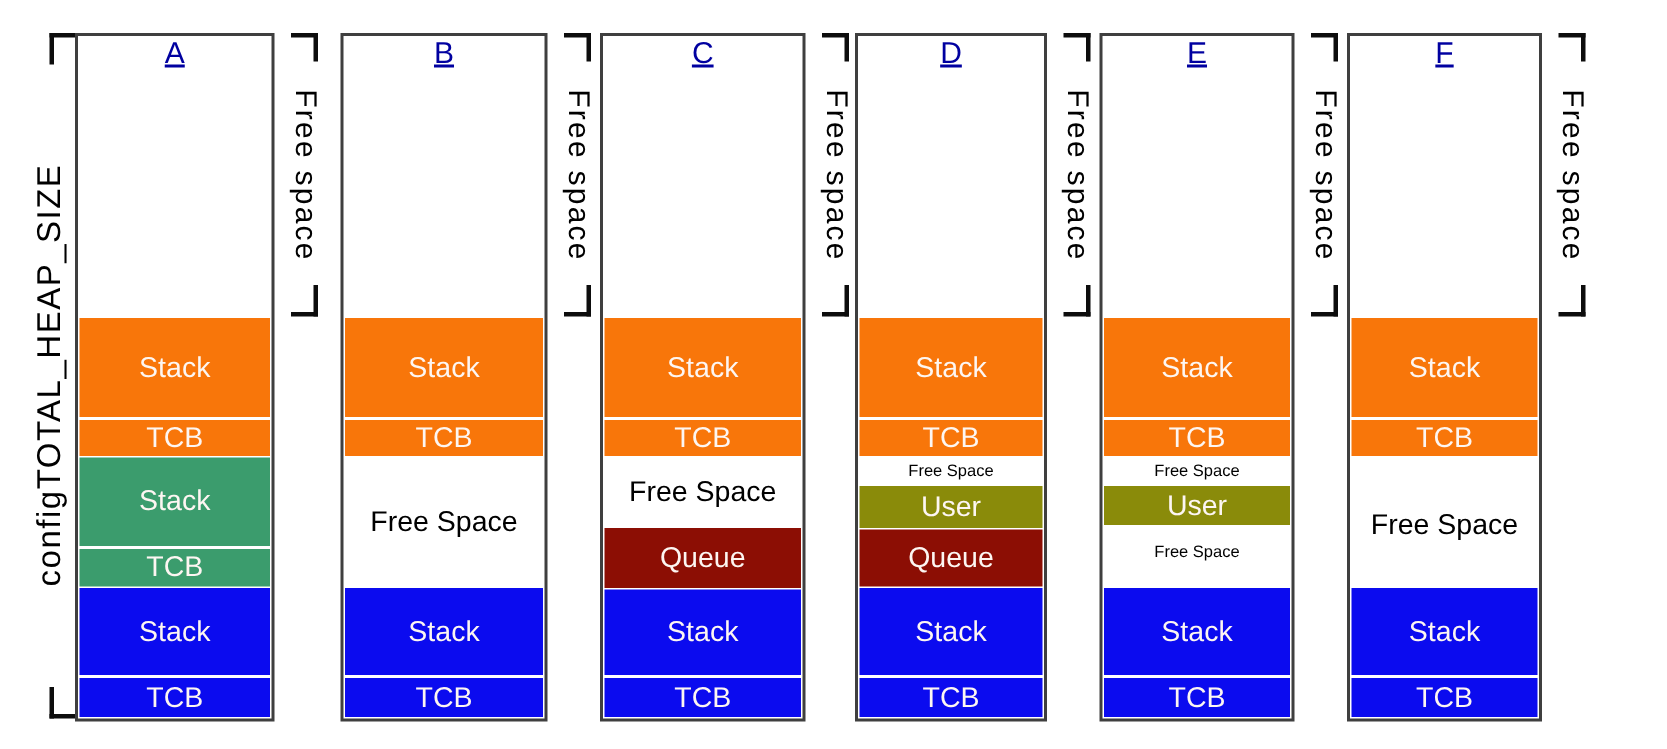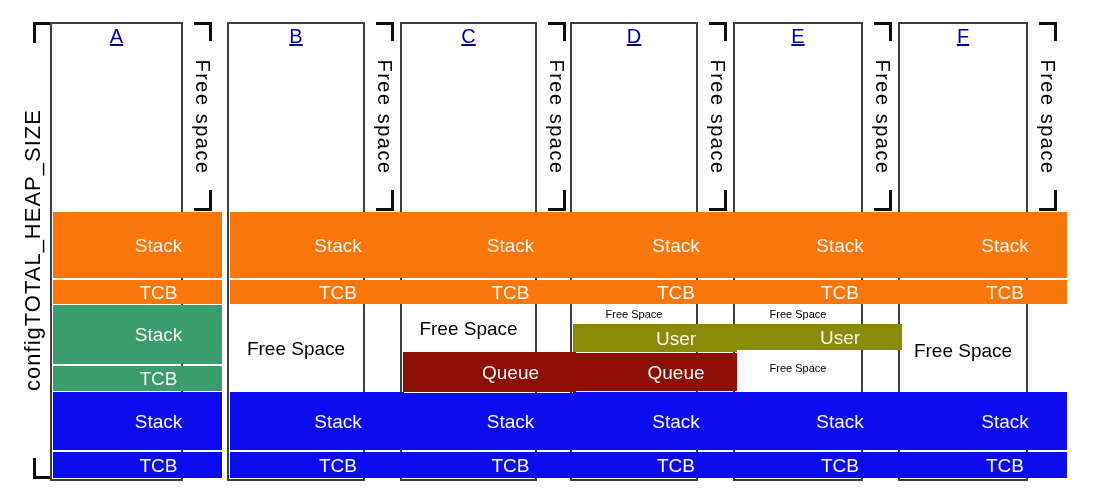--- a/index.html
+++ b/index.html
@@ -10,21 +10,21 @@
   .col-box {
     position:absolute; top:22px; height:459px; box-sizing:border-box;
     border:2px solid #3f3f3f; background:#ffffff;
   }
   .col-label {
     position:absolute; height:24px; text-align:center; font-size:20px;
     text-decoration:underline; z-index:3;
   }
   .block {
     position:absolute; display:flex; align-items:center; justify-content:center;
-    text-align:center; color:#fdf6f2; font-size:19px; z-index:2; line-height:1;padding-left:42px;
+    text-align:center; color:#fdf6f2; font-size:19px; z-index:2; line-height:1;
   }
   .fs-text {
     position:absolute; text-align:center; color:#000000; z-index:2;
     display:flex; align-items:center; justify-content:center; line-height:1;
   }
   .ann { position:absolute; top:22px; width:22px; height:190px; z-index:1; }
   .ann .mark-top {
     position:absolute; left:0; top:0; width:15px; height:16px;
     border-top:3px solid #0d0d0d; border-right:3px solid #0d0d0d;
   }

